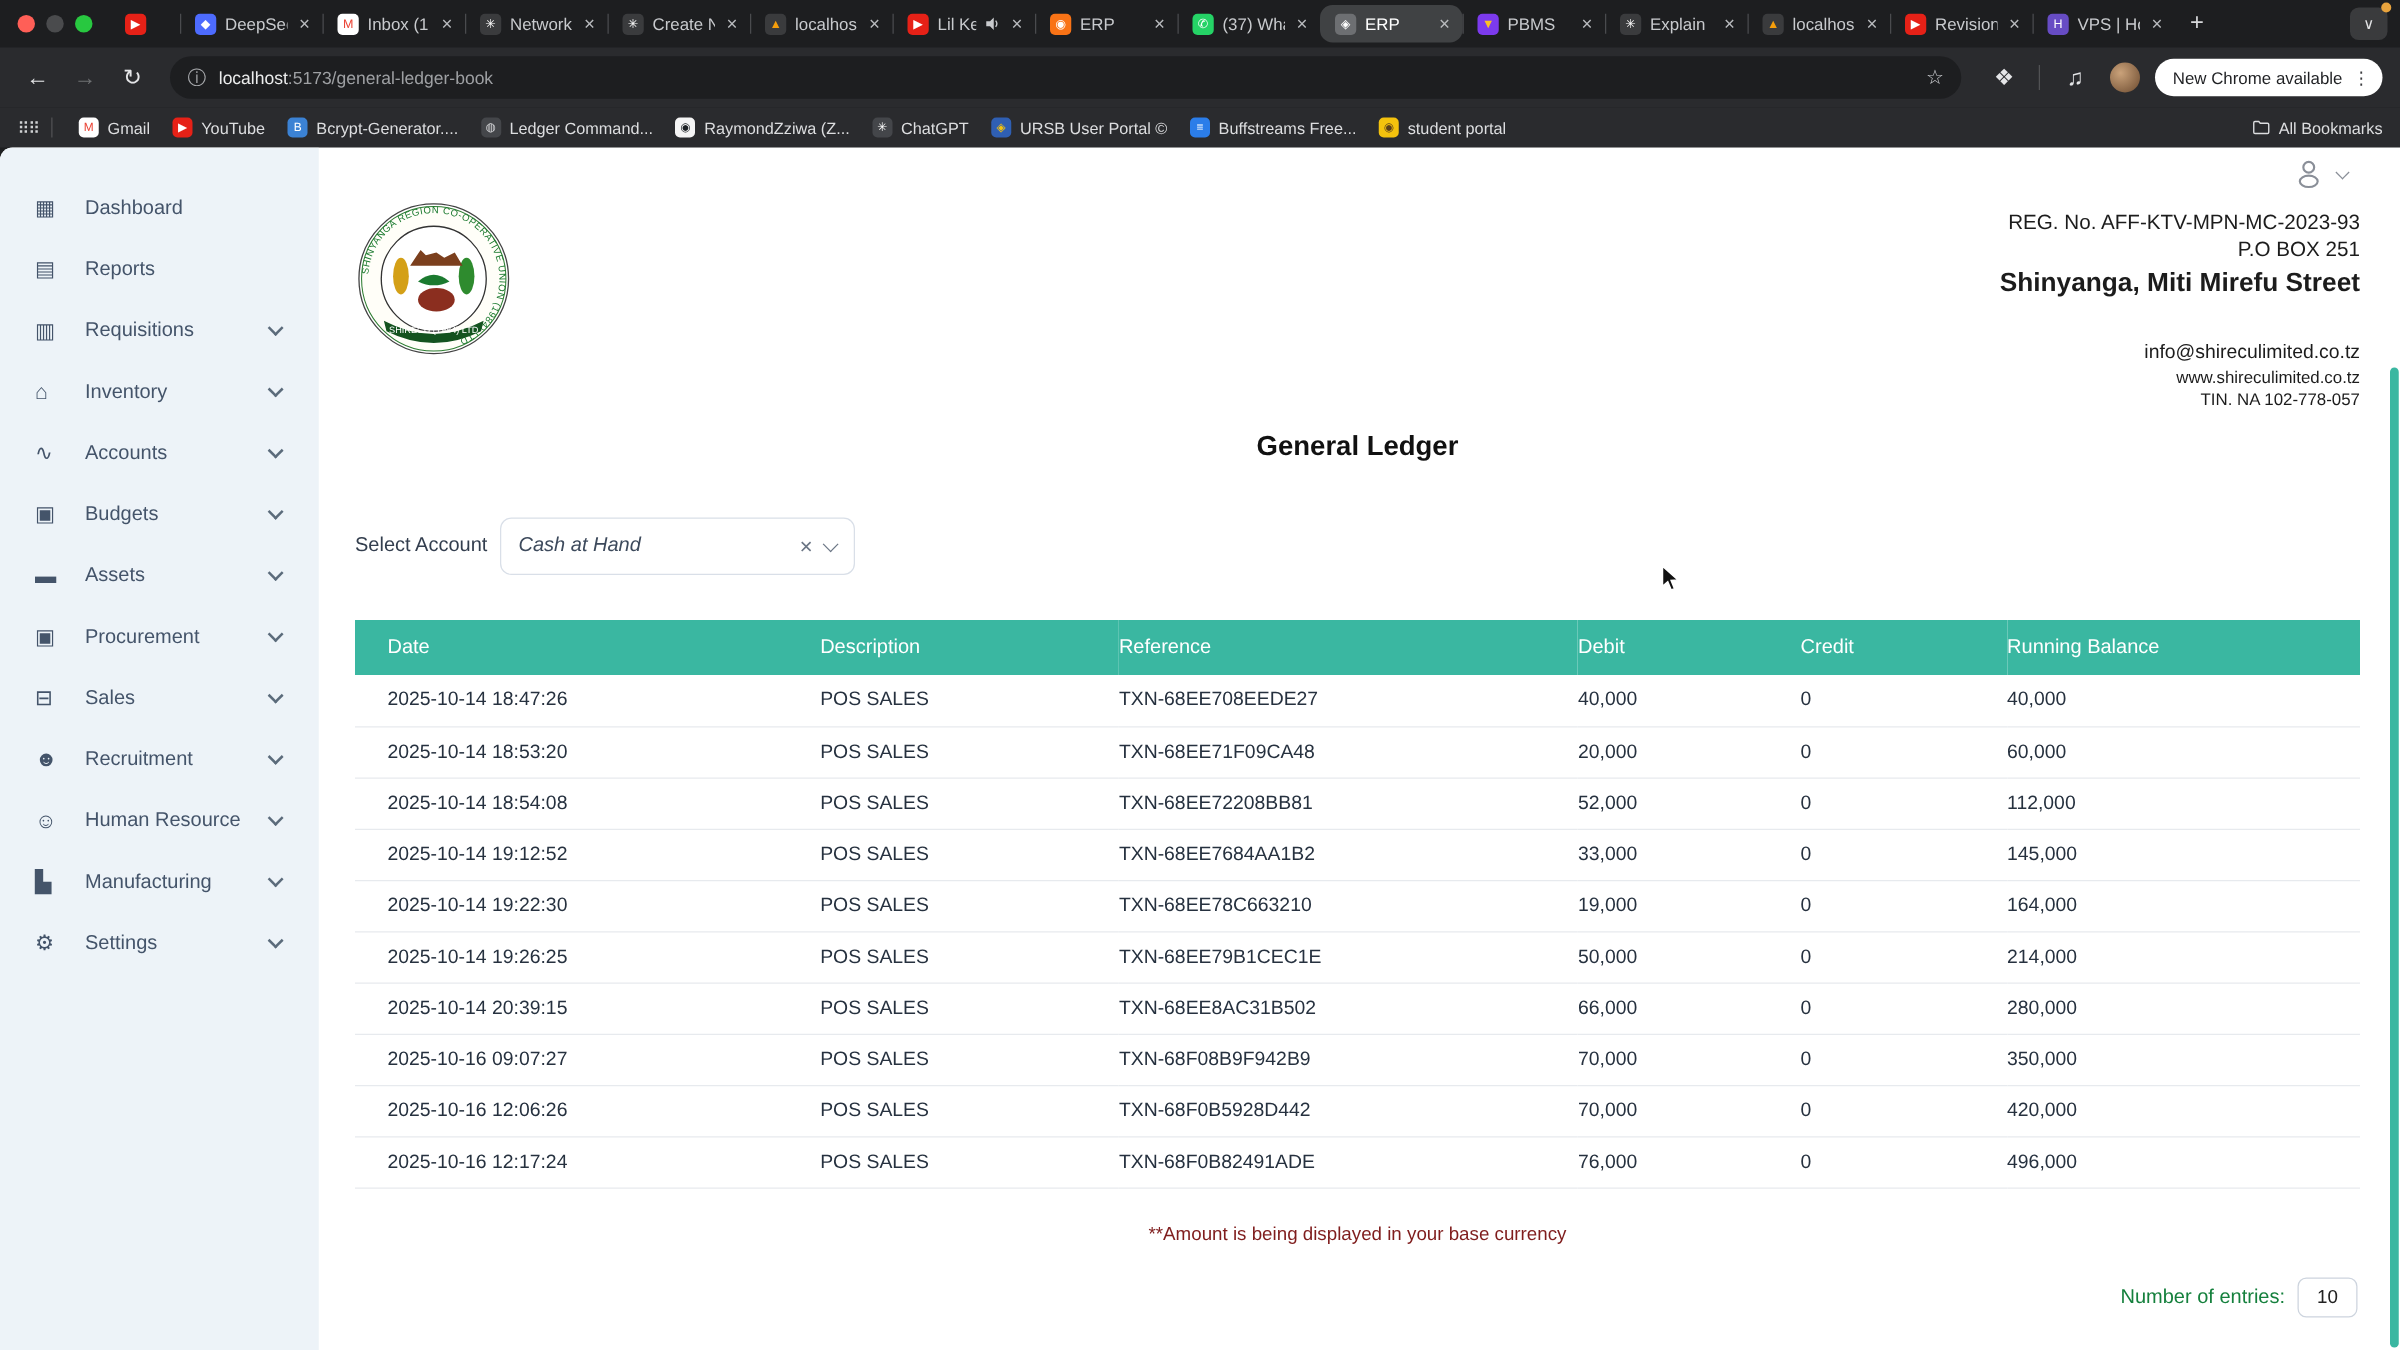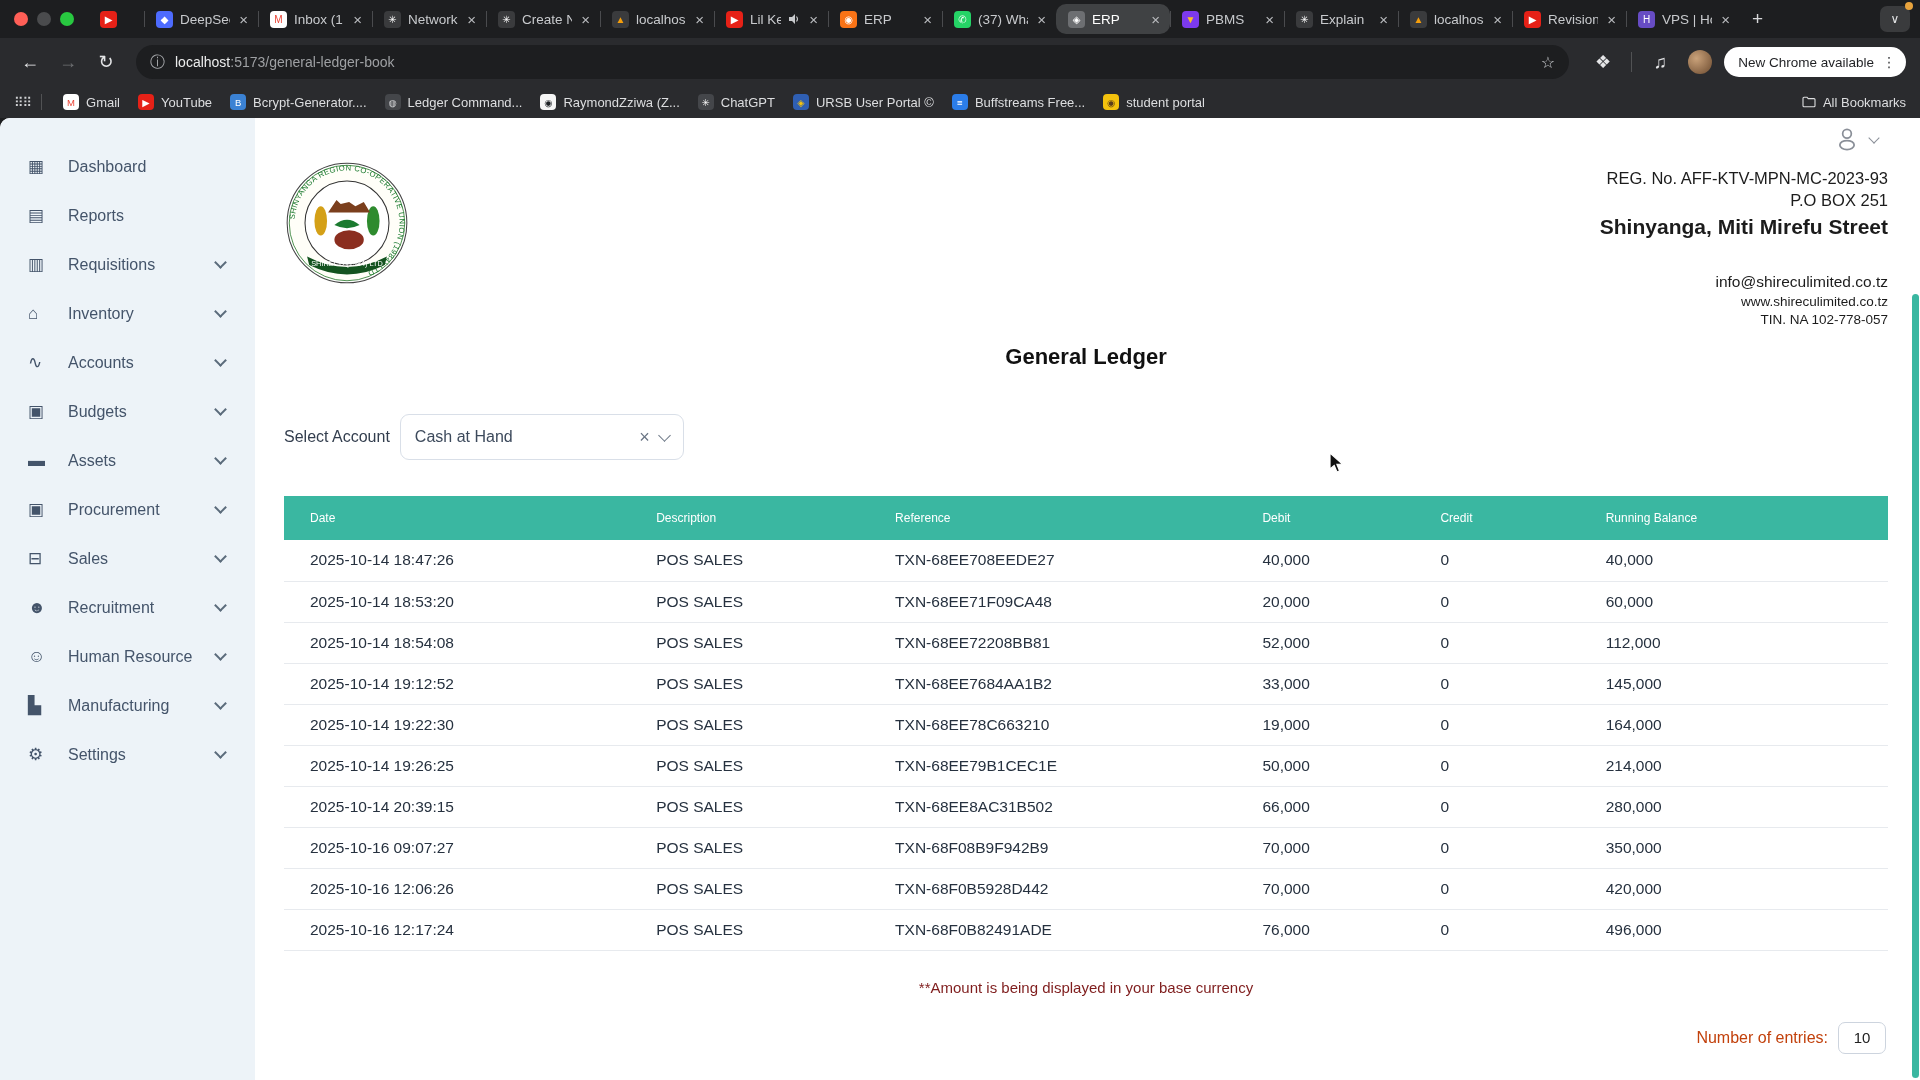--- a/index.html
+++ b/index.html
@@ -89,34 +89,34 @@
   .company .l1,.company .l2 { font-size:16.5px; }
   .company .l3 { font-size:21px; font-weight:bold; margin:1px 0; }
   .company .l4 { font-size:15.5px;margin-top:32px; }
   .company .l5,.company .l6 { font-size:13.5px; }
 
   .page-title { text-align:center; font-size:22px; font-weight:bold; color:#111; margin-top:52px; }
 
   .account-row { display:flex; align-items:center; margin-top:44px; }
   .acct-label { font-size:16px; color:#333e4e; margin-right:10px; }
   .combobox { width:284px; height:46px; border:1px solid #d9dfe8; border-radius:9px; display:flex; align-items:center;
-              padding:4px 14px; color:#3d4a5c; font-size:16px; background:#fff; }
+              padding:4px 14px; color:#3d4a5c; font-size:16px; background:#fff;font-style:italic; }
   .combo-val { flex:1; }
   .combo-x { color:#6b7685; font-size:18px; margin-right:10px; }
   .combo-chev { width:9px; height:9px; border-right:1.7px solid #6b7685; border-bottom:1.7px solid #6b7685;
                 transform:rotate(45deg); margin-top:-4px; }
 
   table.ledger { width:100%; border-collapse:collapse; table-layout:fixed; margin-top:36px; }
-  .ledger thead th { background:#3ab7a1; color:#fff; font-weight:normal; font-size:12px; text-align:left;
+  .ledger thead th { background:#3ab7a1; color:#fff; font-weight:normal; font-size:16px; text-align:left;
                      height:44px; padding:0; }
   .ledger th:first-child span, .ledger td:first-child { padding-left:26px; }
   .ledger td { height:41px; font-size:15.5px; color:#26313f; border-bottom:1px solid #e7eaee; padding:0; }
   .footnote { text-align:center; font-size:15px; color:#7f1d1d; margin-top:28px; }
   .entries-row { display:flex; justify-content:flex-end; align-items:center; gap:10px; margin-top:26px; padding-right:2px; }
-  .entries-label { font-size:16px; color:#c2410c; }
+  .entries-label { font-size:16px; color:#15803d; }
   .entries-input { width:48px; height:32px; border:1px solid #cdd4de; border-radius:7px; font-size:15px;
                    text-align:center; color:#222; font-family:"Liberation Sans",sans-serif; }
 
   .scrollthumb { position:absolute; right:1px; top:294px; bottom:2px; width:7px; border-radius:4px; background:#3ab7a1; }
   .cursor { position:absolute; left:1328px; top:452px; z-index:50; }
 </style>
 </head>
 <body>
 
 <div class="screen">

